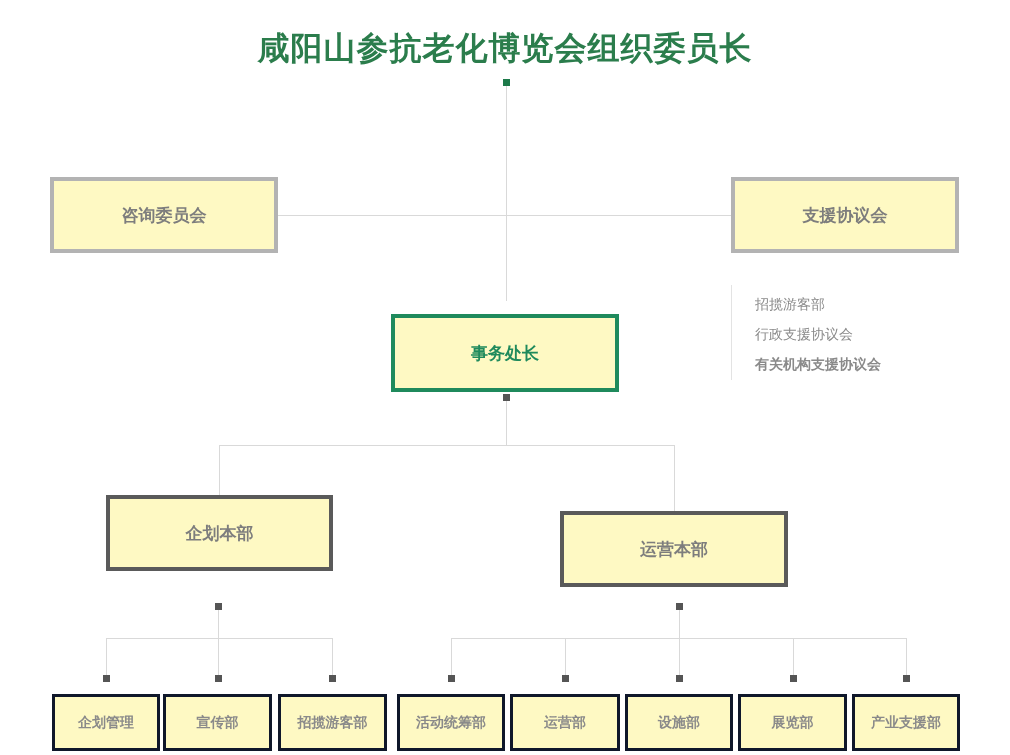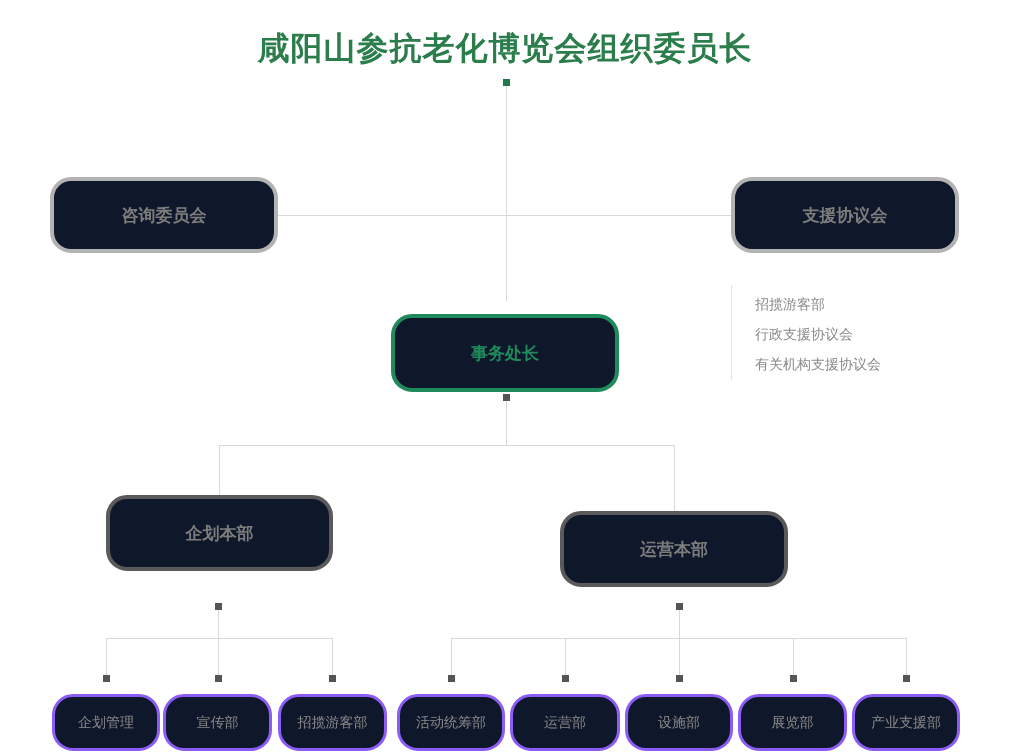--- a/index.html
+++ b/index.html
@@ -40,26 +40,25 @@
     position: absolute;
     width: 7px;
     height: 7px;
     background: #555555;
   }
   .dot.green { background: #1d7a4a; }
   
   .box {
     position: absolute;
     box-sizing: border-box;
-    background: #0f172a;
+    background: #fef9c3;
     display: flex;
     align-items: center;
     justify-content: center;
     text-align: center;
-    border-radius: 21px;
   }
   .box.gray {
     border: 4px solid #b3b3b3;
     width: 228px;
     height: 76px;
     font-size: 17px;
     font-weight: 700;
     color: #7d7d7d;
   }
   .box.dark {
@@ -72,25 +71,25 @@
   }
   .box.green {
     border: 4px solid #1f8a5c;
     width: 228px;
     height: 78px;
     font-size: 17px;
     font-weight: 700;
     color: #1f8a5c;
   }
   .box.small {
-    border: 3px solid #8b5cf6;
+    border: 3px solid #0f172a;
     top: 694px;
     height: 57px;
     font-size: 14px;
-    font-weight: 400;
+    font-weight: 700;
     color: #8a8a8a;
   }
   .support-item {
     position: absolute;
     left: 755px;
     font-size: 14px;
     color: #8a8a8a;
     line-height: 16px;
     white-space: nowrap;
   }
@@ -111,21 +110,21 @@
     <span>咨询委员会</span>
   </div>
 
   <div class="box gray" style="left:731px; top:177px;">
     <span>支援协议会</span>
   </div>
 
   <div class="vline sep" style="left:731px; top:285px; height:95px;"></div>
   <div class="support-item" style="top:296px;">招揽游客部</div>
   <div class="support-item" style="top:326px;">行政支援协议会</div>
-  <div class="support-item" style="top:356px;">有关机构支援协议会</div>
+  <div class="support-item" style="top:356px;font-weight:bold;">有关机构支援协议会</div>
 
   <div class="box green" style="left:391px; top:314px;">
     <span>事务处长</span>
   </div>
 
   <div class="dot" style="left:503px; top:394px;"></div>
   <div class="vline" style="left:506px; top:401px; height:44px;"></div>
   <div class="hline" style="left:219px; top:445px; width:456px;"></div>
   <div class="vline" style="left:219px; top:445px; height:66px;"></div>
   <div class="vline" style="left:674px; top:445px; height:66px;"></div>

